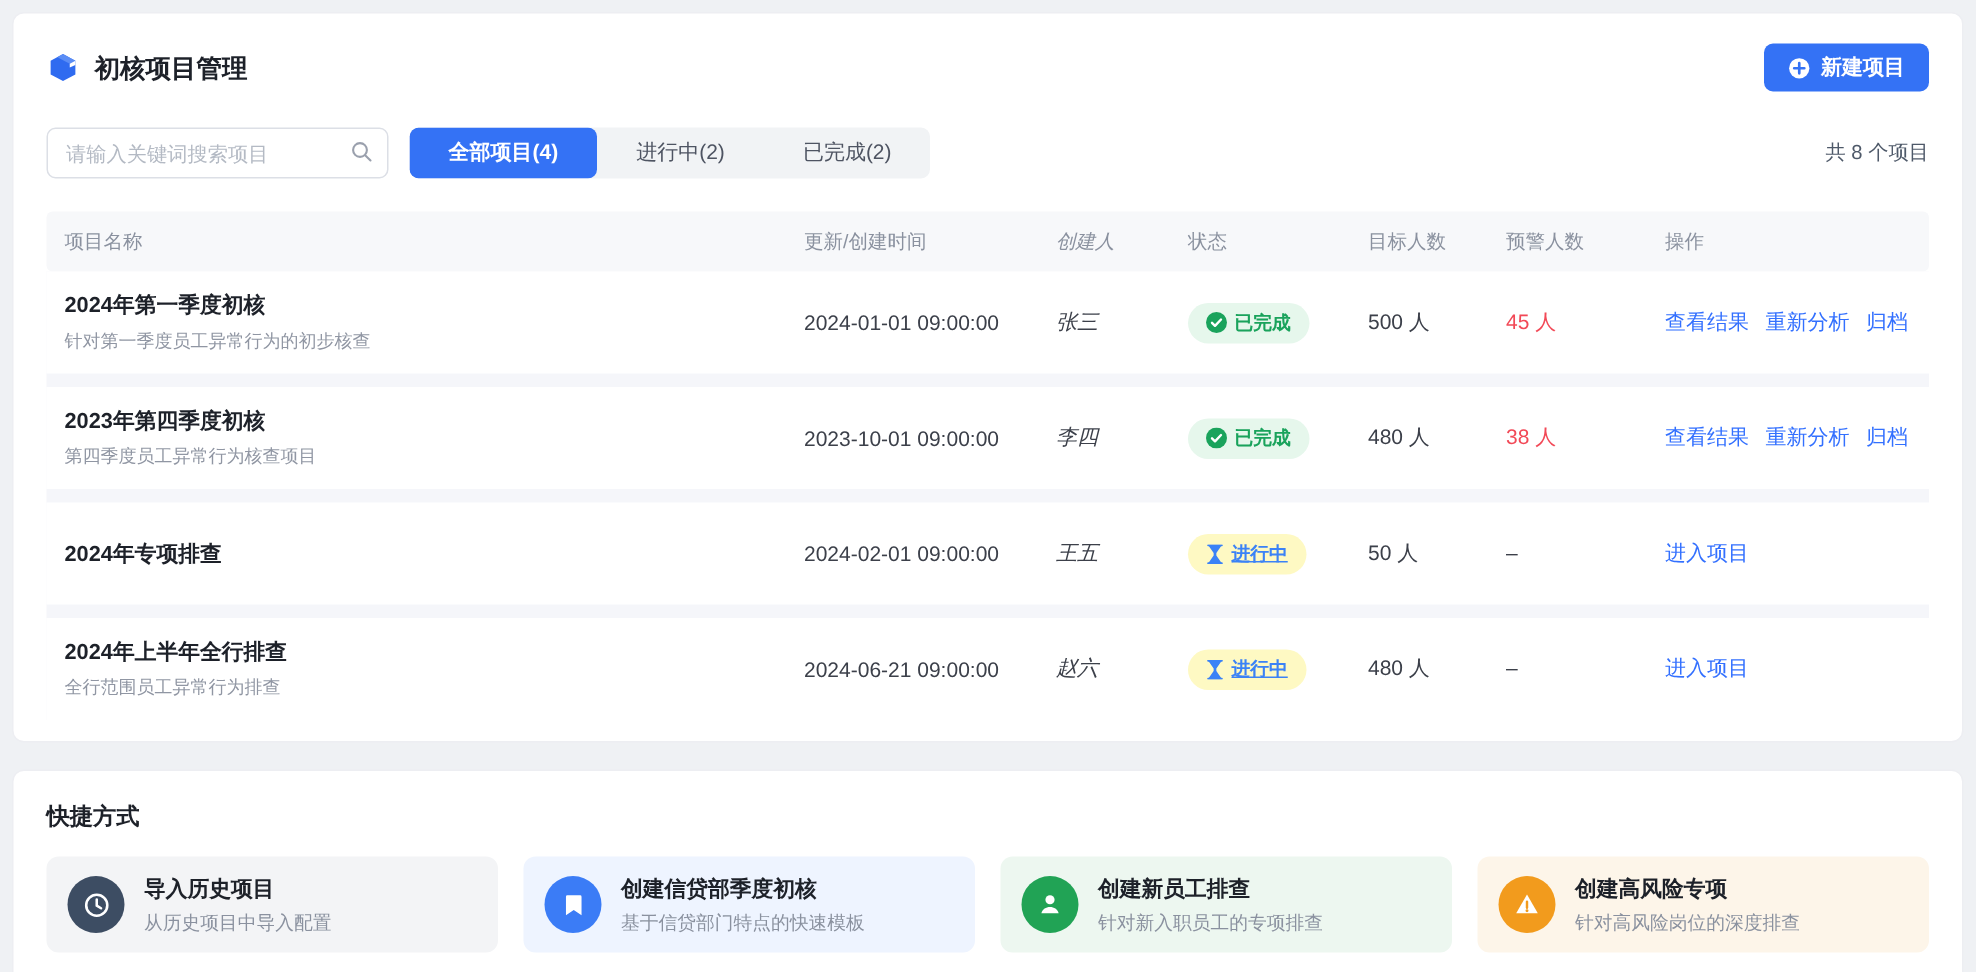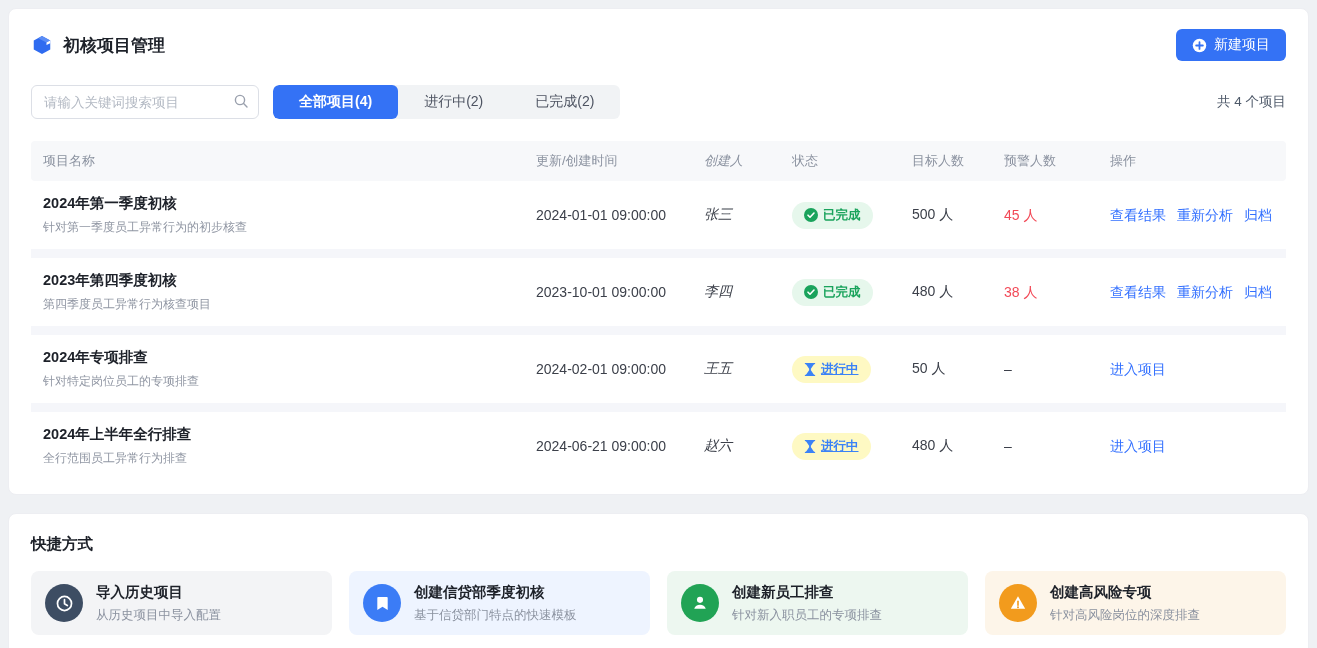--- a/index.html
+++ b/index.html
@@ -16,21 +16,21 @@
     border-radius:8px;
   }
   
   .main-card { padding:20px 22px 14px 22px; }
   .page-header { display:flex; align-items:center; justify-content:space-between; }
   .title-wrap { display:flex; align-items:center; gap:10px; }
   .page-title { font-size:17px; font-weight:bold; color:#1d2129; }
   .btn-primary {
     display:flex; align-items:center; gap:7px;
     background:#3472f5; color:#fff; border:none; border-radius:6px;
-    height:32px; padding:0 16px; font-size:14px; font-weight:normal;
+    height:32px; padding:0 16px; font-size:14px; font-weight:bold;
     font-family:inherit; cursor:pointer;
   }
   
   .toolbar { display:flex; align-items:center; margin-top:24px; }
   .search-box {
     position:relative; width:228px; height:34px;
   }
   .search-box input {
     width:100%; height:100%; border:1px solid #dcdfe6; border-radius:6px;
     padding:0 32px 0 12px; font-size:13.5px; color:#1f2329;
@@ -137,21 +137,21 @@
           <circle cx="7" cy="7" r="4.6" stroke="#9aa0ad" stroke-width="1.4"></circle>
           <path d="M10.6 10.6L14 14" stroke="#9aa0ad" stroke-width="1.4" stroke-linecap="round"></path>
         </svg>
       </span>
     </div>
     <div class="tab-group">
       <button class="tab active">全部项目(4)</button>
       <button class="tab">进行中(2)</button>
       <button class="tab">已完成(2)</button>
     </div>
-    <span class="total-count">共 4 个项目</span>
+    <span class="total-count">共 8 个项目</span>
   </div>
 
   <div class="table">
     <div class="trow thead">
       <div class="col-name">项目名称</div>
       <div class="col-time">更新/创建时间</div>
       <div class="col-creator">创建人</div>
       <div class="col-status">状态</div>
       <div class="col-target">目标人数</div>
       <div class="col-warning">预警人数</div>
@@ -206,21 +206,20 @@
         <div class="col-target cell-text">480 人</div>
         <div class="col-warning"><span class="warning-val">38 人</span></div>
         <div class="col-actions">
           <span class="action-link">查看结果</span><span class="action-link">重新分析</span><span class="action-link">归档</span>
         </div>
       </div>
 
       <div class="trow row">
         <div class="col-name">
           <div class="proj-name">2024年专项排查</div>
-          <div class="proj-desc">针对特定岗位员工的专项排查</div>
         </div>
         <div class="col-time cell-text">2024-02-01 09:00:00</div>
         <div class="col-creator cell-text">王五</div>
         <div class="col-status">
           <span class="badge progress">
             <span style="display:flex">
               <svg width="12" height="13" viewBox="0 0 12 13">
                 <path d="M1.5 0.5h9l-3.6 5.2v1.6l3.6 5.2h-9l3.6-5.2V5.7z" fill="#3b82f6"></path>
                 <path d="M1.5 0.5h9M1.5 12.5h9" stroke="#3b82f6" stroke-width="1.4" stroke-linecap="round"></path>
               </svg>

